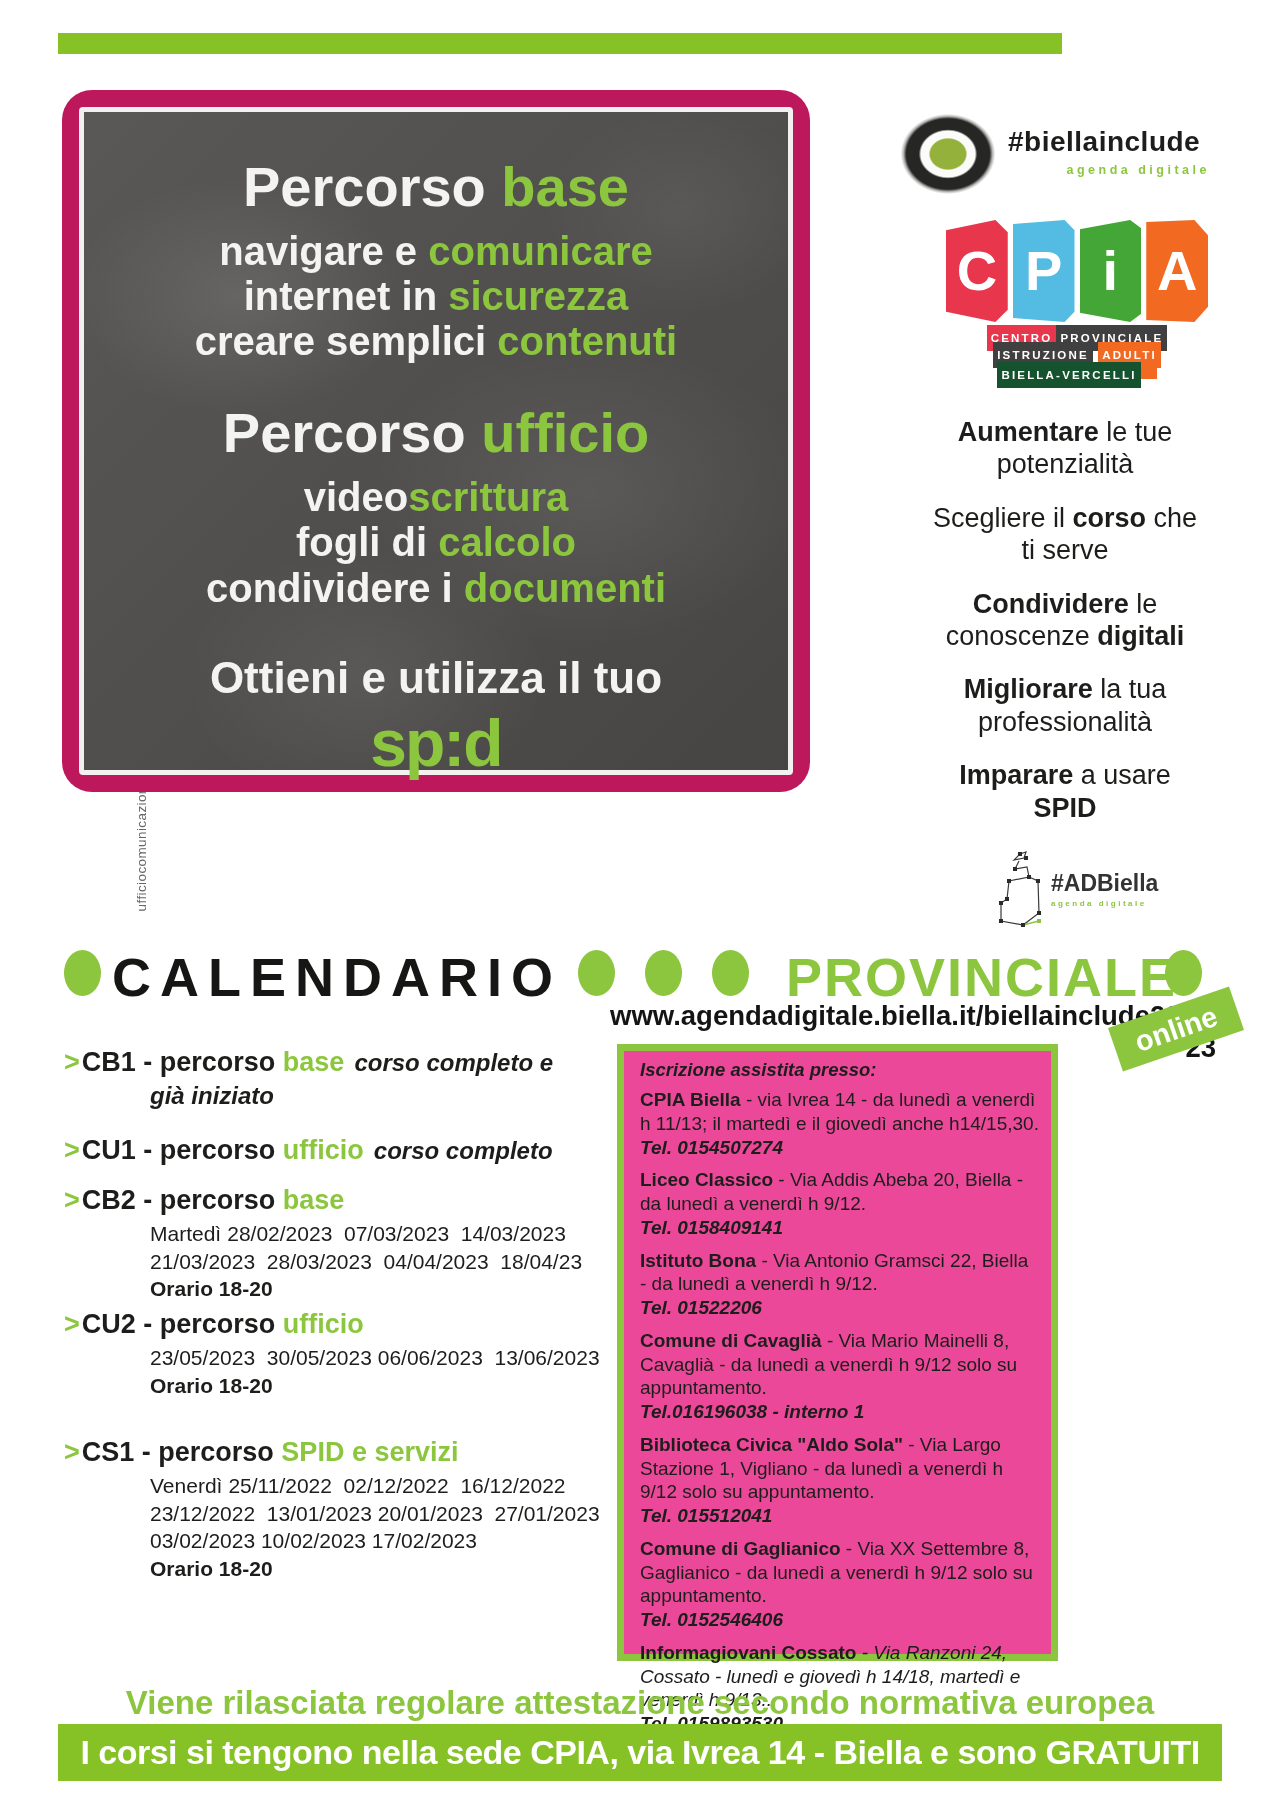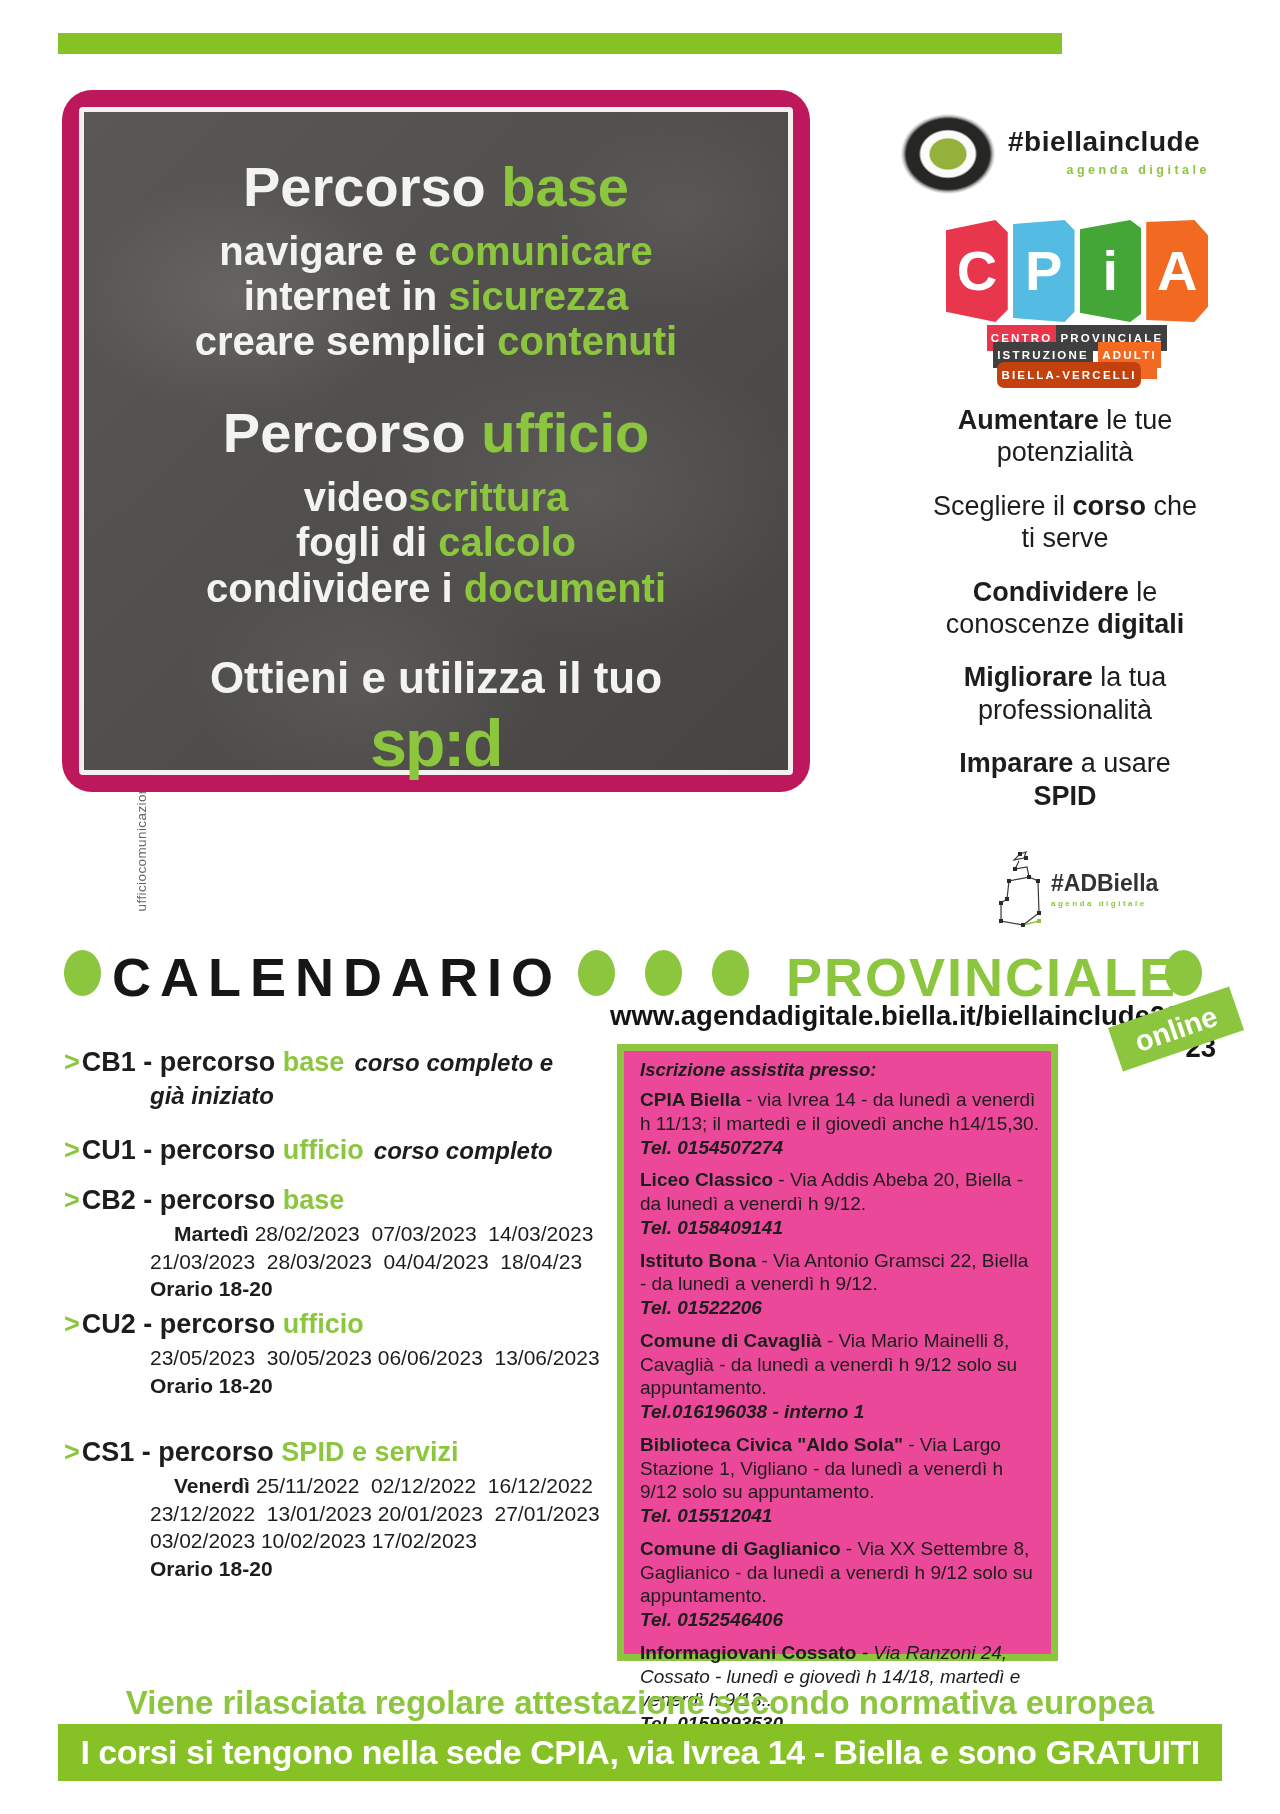--- a/index.html
+++ b/index.html
@@ -41,25 +41,25 @@
   .cpia{position:absolute;left:946px;top:220px;width:262px;height:102px;display:flex;gap:5px;}
   .cpia>div{flex:1;display:flex;align-items:center;justify-content:center;color:#fff;font-weight:800;font-size:56px;line-height:1;}
   .cl-c{background:#e8364d;clip-path:polygon(0 10%,80% 0,100% 12%,100% 88%,80% 100%,0 90%);}
   .cl-p{background:#54bce2;clip-path:polygon(0 4%,84% 0,100% 10%,100% 90%,84% 100%,0 96%);}
   .cl-i{background:#43a637;clip-path:polygon(0 9%,82% 0,100% 8%,100% 92%,82% 100%,0 91%);}
   .cl-a{background:#f26a22;clip-path:polygon(0 2%,78% 0,100% 15%,100% 85%,78% 100%,0 98%);}
   .cpia-rows{position:absolute;left:946px;top:330px;width:262px;text-align:center;font-size:11.5px;
     font-weight:700;color:#fff;letter-spacing:2.2px;line-height:1.5;}
   .cpia-rows span{padding:7px 4px;}
   .tile-red{background:#e8364d;} .tile-blue{background:#404040;}
-  .tile-green{background:#c2410c;border-radius:7px;} .tile-orange{background:#f26a22;}
+  .tile-green{background:#14532d;} .tile-orange{background:#f26a22;}
   .tile-acc{display:inline-block;width:8px;}
 
   
-  .benefits{position:absolute;left:910px;top:404px;width:310px;text-align:center;
+  .benefits{position:absolute;left:910px;top:416px;width:310px;text-align:center;
     font-size:27px;line-height:1.2;color:#1d1d1b;font-weight:400;}
   .benefit{margin-bottom:21px;white-space:pre-line;}
   .benefit b{font-weight:700;}
 
   
   .adbiella{position:absolute;left:993px;top:846px;width:235px;display:flex;align-items:center;}
   .ad-text .ad-hash{font-size:23px;font-weight:600;color:#333;}
   .ad-text .ad-sub{font-size:8px;font-weight:700;letter-spacing:2.5px;color:#8cc63e;margin-top:2px;}
 
   
@@ -71,21 +71,21 @@
     display:flex;align-items:center;justify-content:center;font-size:29px;font-weight:700;transform:rotate(-19deg);}
 
   
   .course{position:absolute;left:64px;width:510px;}
   .c-head{font-size:27px;font-weight:700;line-height:1.22;padding-left:86px;text-indent:-86px;}
   .chev{color:#8cc63e;margin-right:2px;}
   .green{color:#8cc63e;}
   .c-note{font-size:24px;margin-left:10px;font-weight:700;font-style:italic;}
   .c-body{margin-left:86px;font-size:21px;line-height:1.32;margin-top:3px;}
   .dl{white-space:pre;}
-  .day{margin-right:6px;font-weight:700;margin-left:24px;}
+  .day{margin-right:6px;font-weight:400;}
   .orario{font-weight:700;}
 
   
   .enroll{position:absolute;left:617px;top:1044px;width:441px;height:617px;background:#ec4899;
     border:7px solid #8cc63e;box-sizing:border-box;padding:8px 12px 22px 16px;}
   .enroll-head{font-size:18.5px;font-weight:700;font-style:italic;margin-bottom:7px;}
   .loc{font-size:19px;line-height:1.25;margin-bottom:9px;}
   .loc-name{font-weight:700;}
   .loc-tel{display:block;font-weight:700;}
   .loc.italic-details .loc-details{font-style:italic;}

